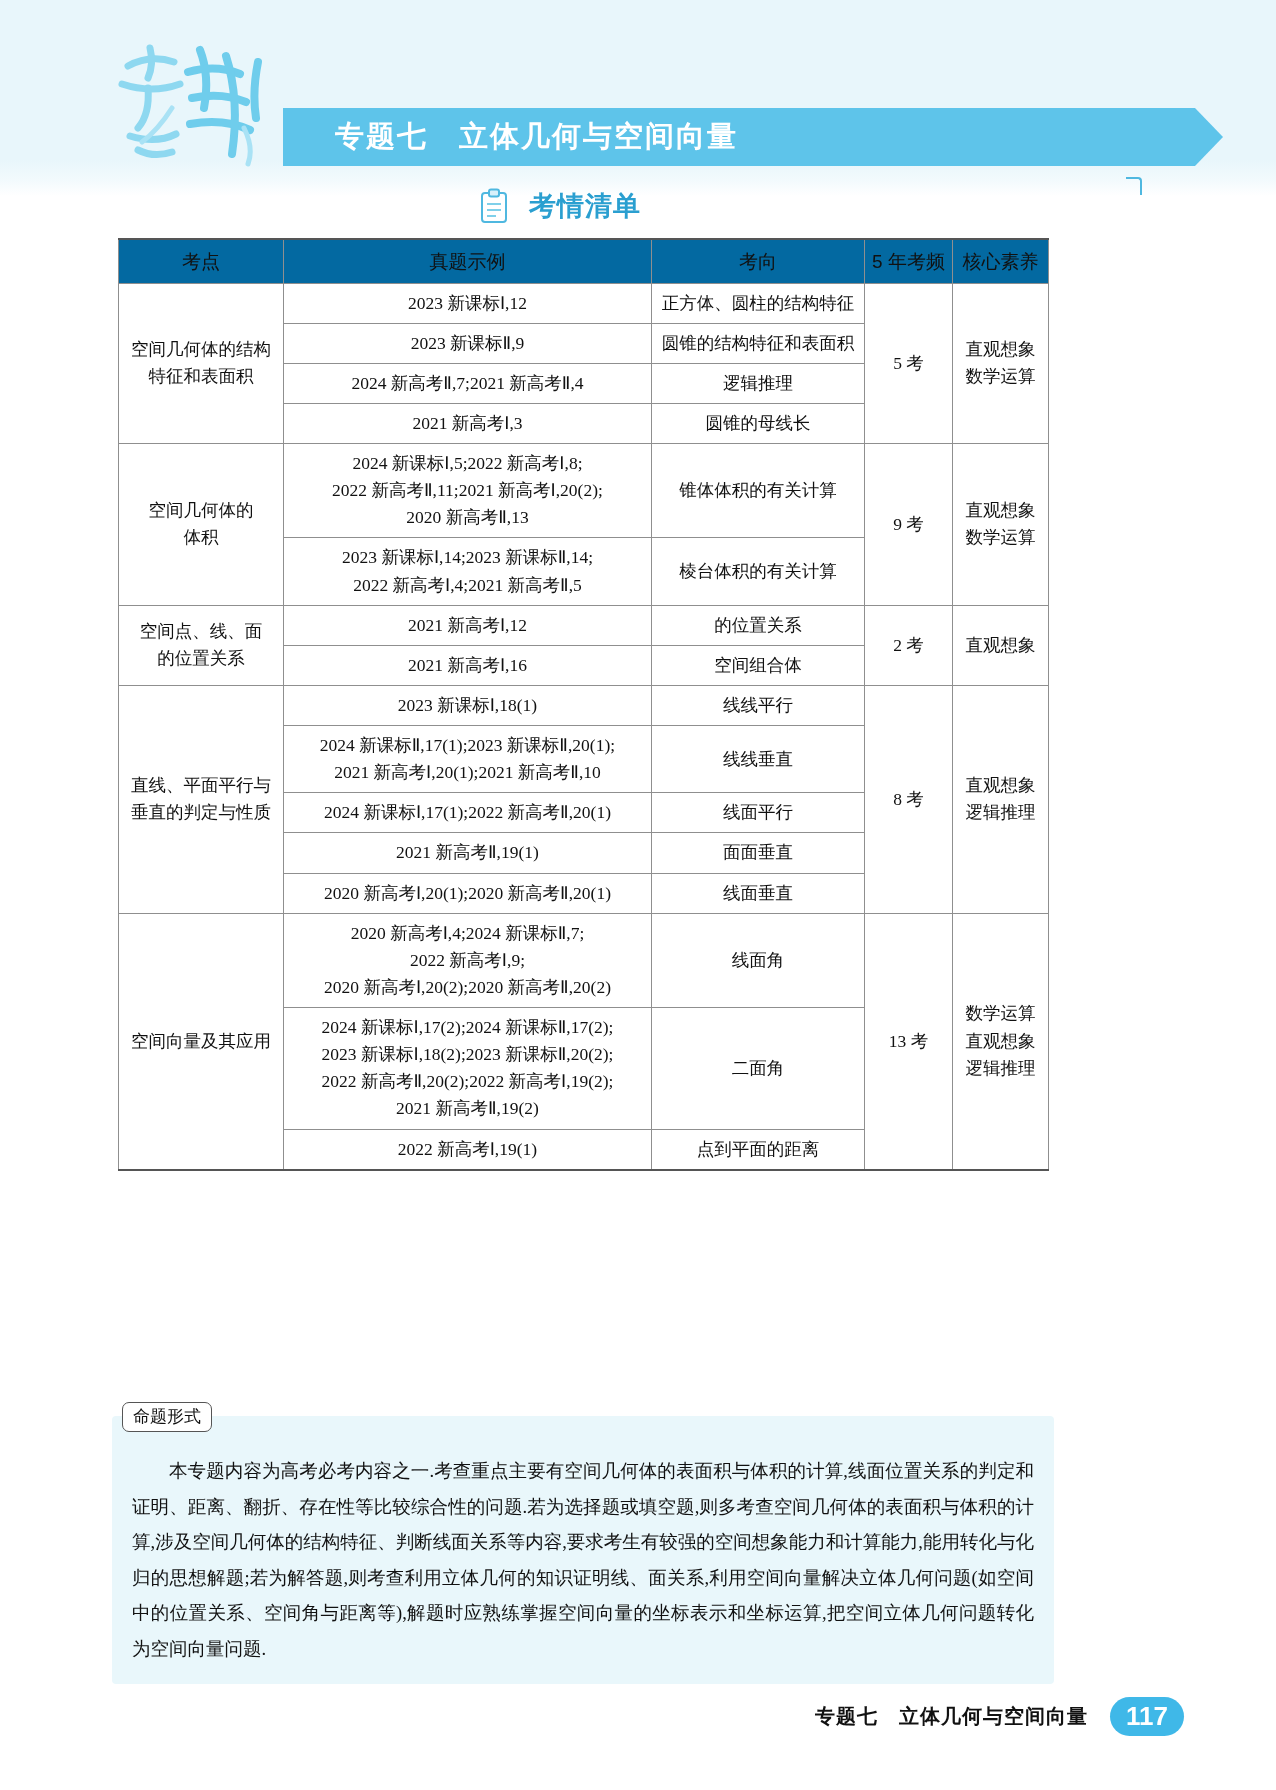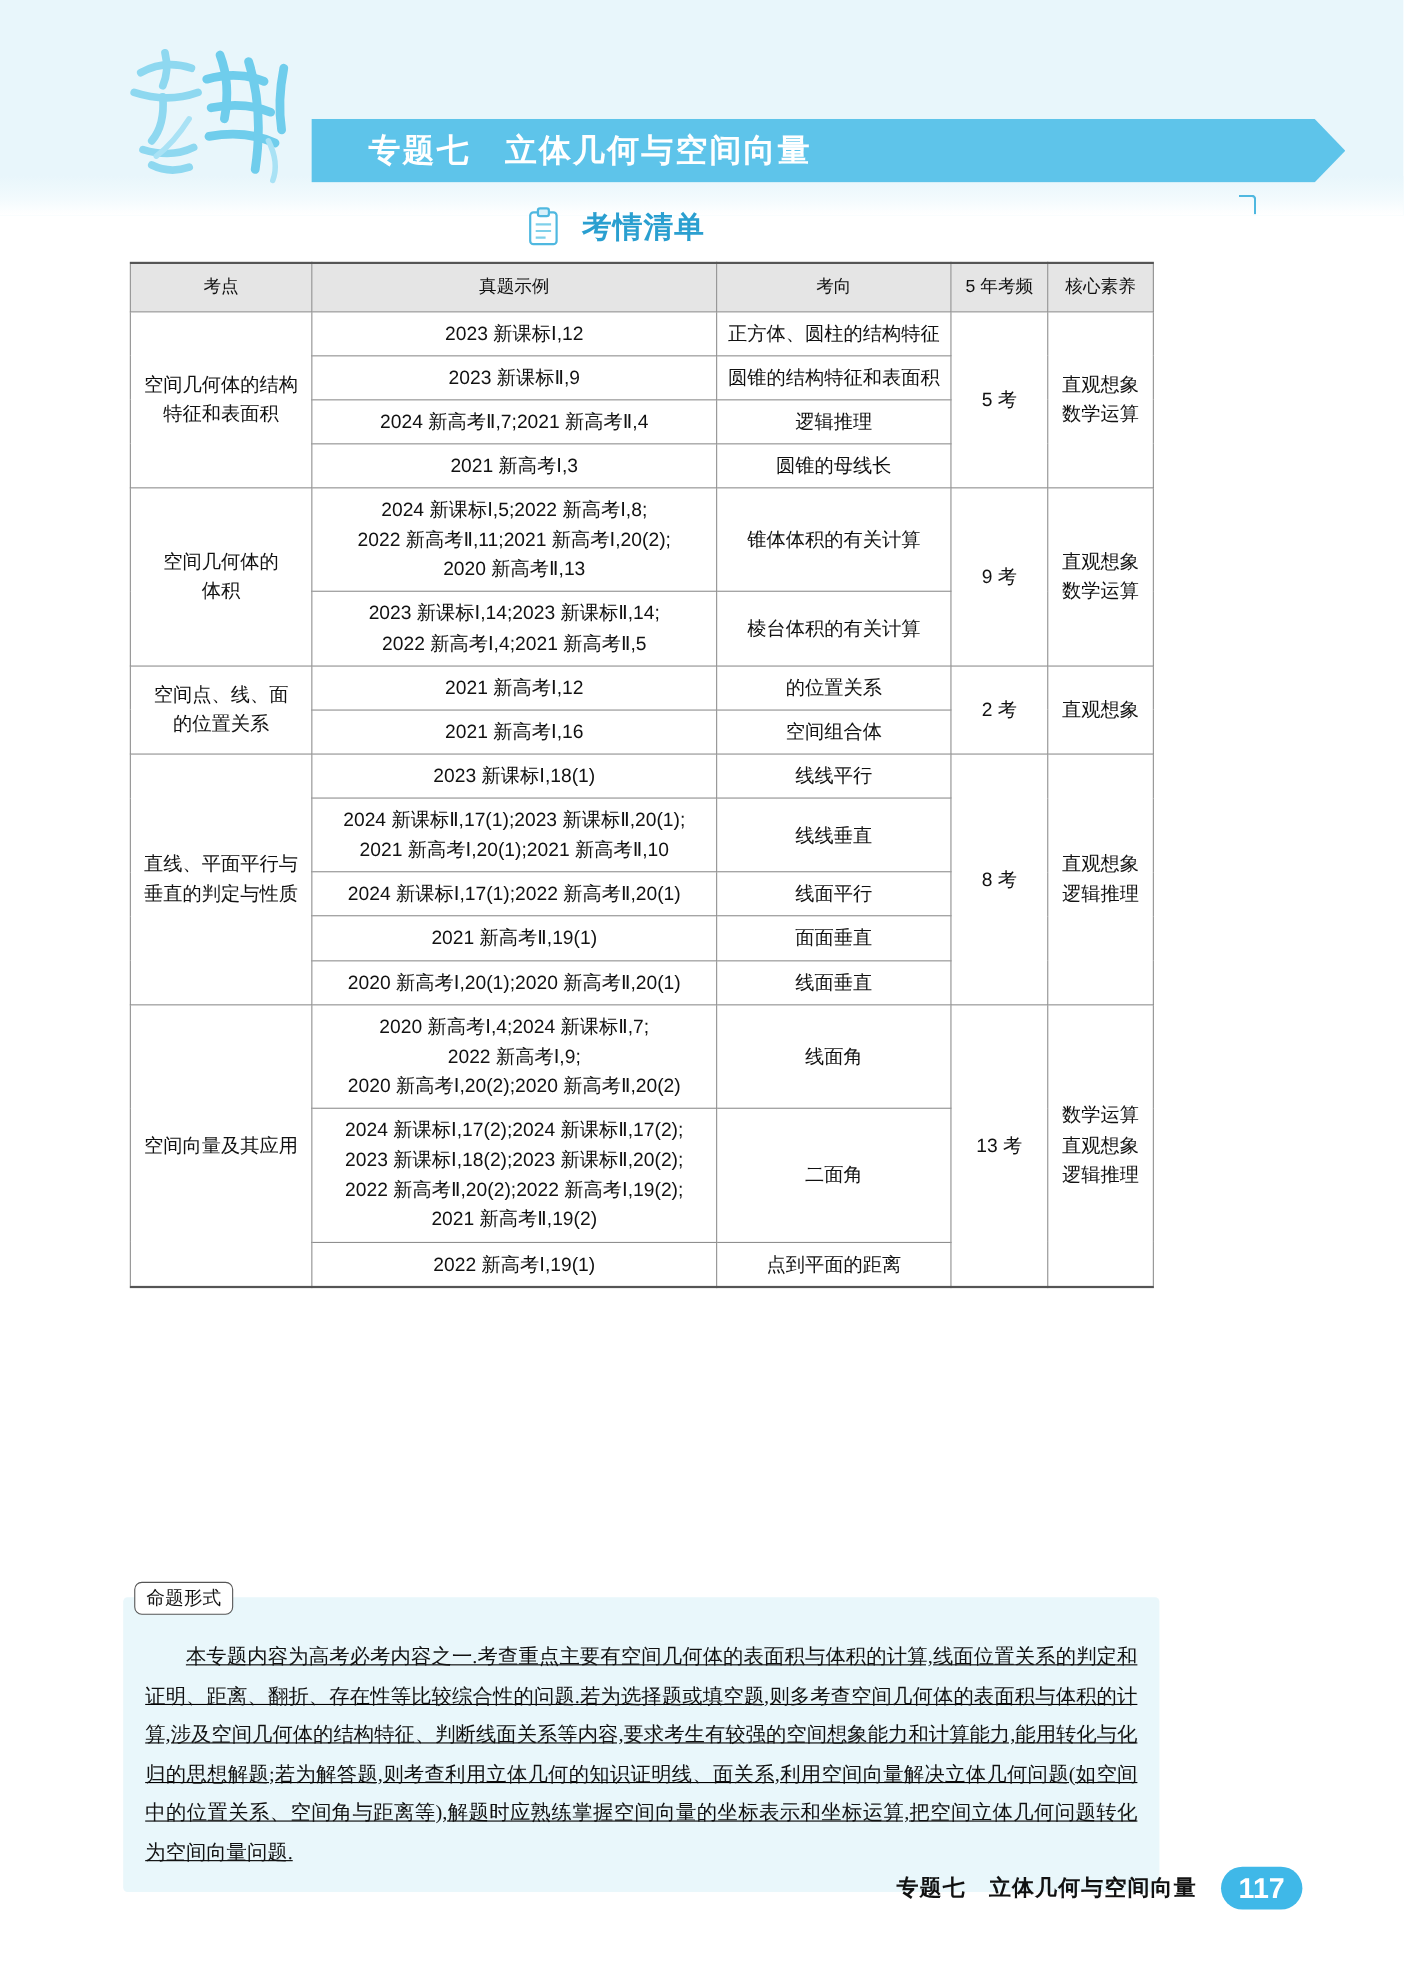--- a/index.html
+++ b/index.html
@@ -60,42 +60,42 @@
   }
 
   
   .tbl-wrap { position: absolute; left: 118px; top: 238px; width: 930px; }
   table.kq { border-collapse: collapse; width: 930px; table-layout: fixed; }
   table.kq th, table.kq td {
     border: 1px solid #8f8f8f;
     text-align: center; vertical-align: middle;
     font-size: 17.5px; color: #111; line-height: 1.55;
     padding: 6px 4px;
-    font-family: Liberation Sans, sans-serif;
+    font-family: Liberation Serif, serif;
   }
   table.kq thead th {
-    background: #e5e5e5; font-weight: normal; font-size: 16px;
+    background: #0369a1; font-weight: normal; font-size: 19px;
     height: 44px; padding: 4px;
     font-family: "Liberation Sans", "DejaVu Sans", sans-serif;
     text-align: center;
   }
   table.kq { border-top: 2.5px solid #555; border-bottom: 2.5px solid #555; }
   tr.block-top > td, tr.block-top > th { border-top: 1.6px solid #555; }
   .c-point  { width: 165px; }
   .c-exam   { width: 368px; }
   .c-dir    { width: 213px; }
   .c-freq   { width: 88px; }
   .c-lit    { width: 96px; }
   .cell-pad { padding: 11px 8px; }
   .two-line { line-height: 1.75; }
 
   
   .note-box {
-    position: absolute; left: 112px; top: 1452px; width: 942px; height: 268px;
-    background: #e9f7fb; border-radius: 4px; text-decoration: underline;
+    position: absolute; left: 112px; top: 1416px; width: 942px; height: 268px;
+    background: #e9f7fb; border-radius: 4px;
   }
   .note-tag {
     position: absolute; left: 10px; top: -14px;
     background: #ffffff; border: 1.4px solid #555; border-radius: 7px;
     padding: 2px 10px 3px 10px; font-size: 17px; color: #111;
     font-family: "Liberation Sans", "DejaVu Sans", sans-serif;
   }
   .note-body {
     padding: 26px 20px 0 20px;
     font-size: 18.5px; line-height: 1.92; color: #111;

